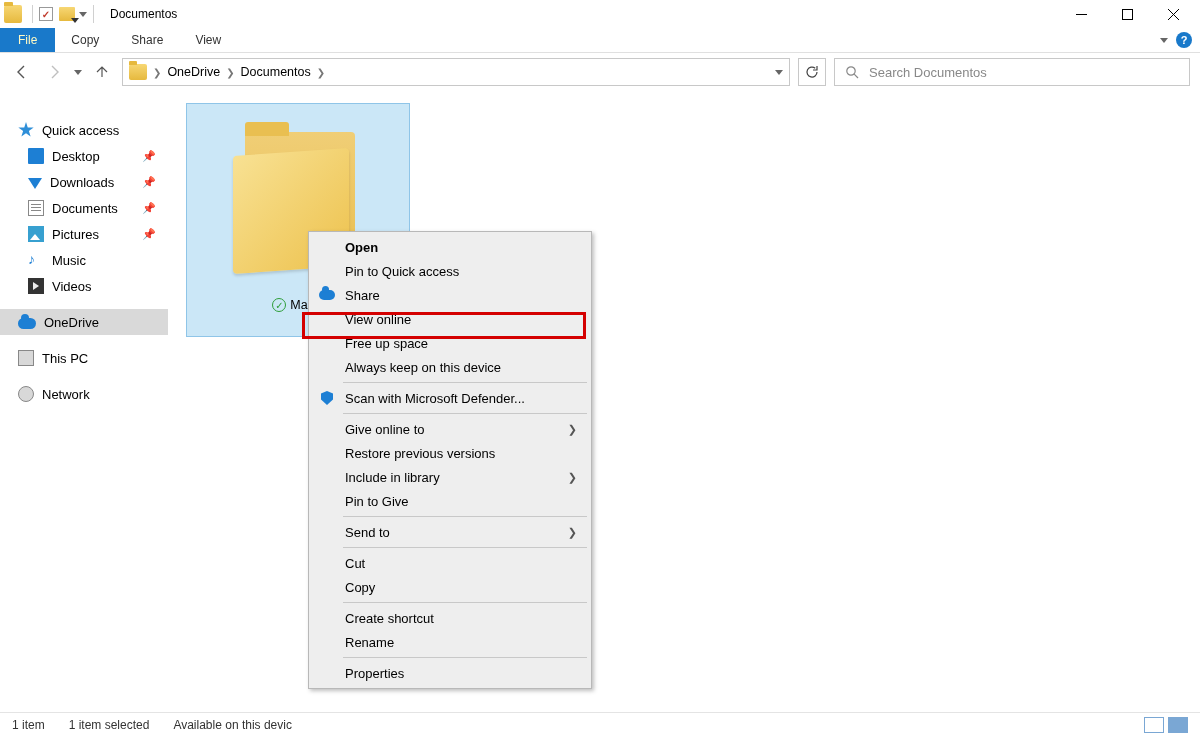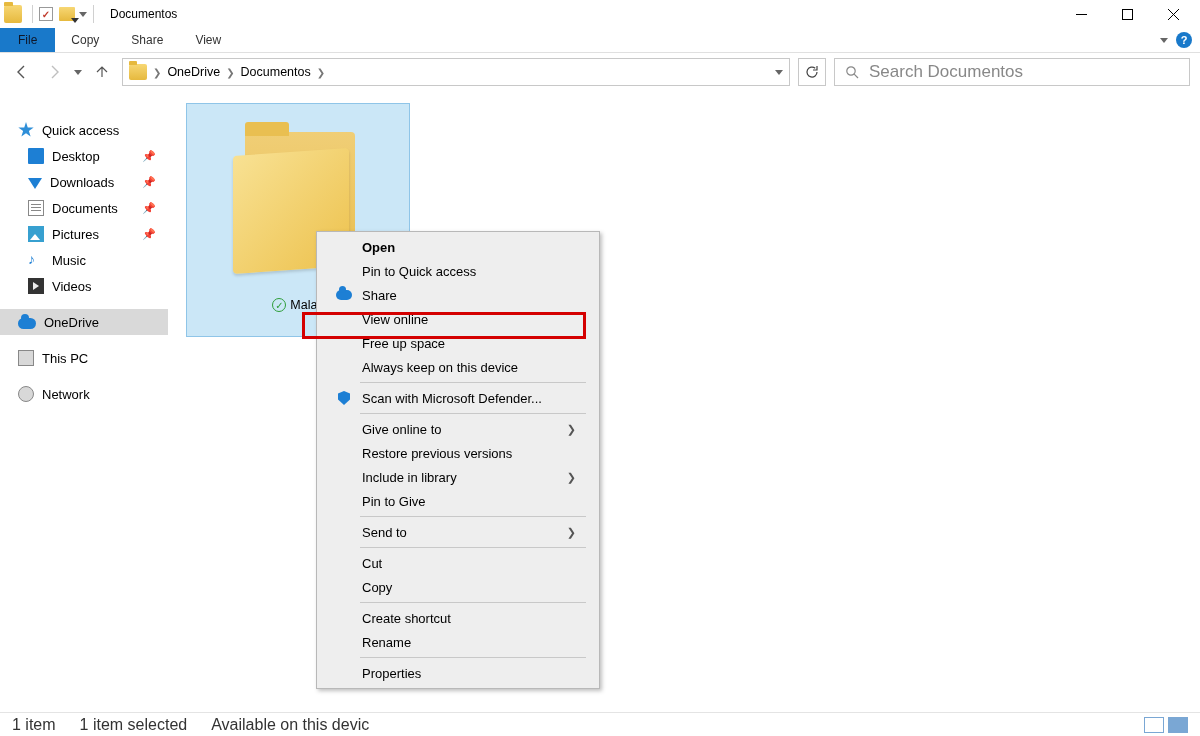--- a/index.html
+++ b/index.html
@@ -13,37 +13,37 @@
   .titlebar .qa-check { width:14px;height:14px;border:1px solid #999;display:flex;align-items:center;justify-content:center;color:#c0392b;font-size:10px;font-weight:bold;}
   .titlebar .qa-folder { width:16px;height:14px;background:linear-gradient(#f7d774,#e6b93e);border-radius:1px;margin-left:6px;position:relative;}
   .titlebar .qa-folder::after{content:"";position:absolute;right:-4px;bottom:-2px;border-left:4px solid transparent;border-right:4px solid transparent;border-top:5px solid #333;}
   .titlebar .title { margin-left: 10px; }
   .winbtns { margin-left: auto; display:flex; }
   .winbtns div { width:46px; height:28px; display:flex; align-items:center; justify-content:center; }
   .winbtns svg { stroke:#000; stroke-width:1; fill:none; }
 
   
   .ribbon { height: 25px; display:flex; align-items:stretch; font-size:12px; border-bottom:1px solid #e0e0e0; }
-  .ribbon .file { background:#1979ca; color:#0f172a; padding:0 18px; display:flex; align-items:center; }
+  .ribbon .file { background:#1979ca; color:#fef9c3; padding:0 18px; display:flex; align-items:center; }
   .ribbon .tab { padding:0 16px; display:flex; align-items:center; color:#333; }
   .ribbon .right { margin-left:auto; display:flex; align-items:center; padding-right:8px; gap:8px;}
   .chev-down { border-left:4px solid transparent; border-right:4px solid transparent; border-top:5px solid #666; }
   .help { width:16px;height:16px;border-radius:50%;background:#1979ca;color:#fff;font-size:11px;font-weight:bold;display:flex;align-items:center;justify-content:center; }
 
   
   .navrow { height: 38px; display:flex; align-items:center; padding:0 10px; gap:8px; }
   .navbtn { width:24px;height:24px; display:flex; align-items:center; justify-content:center; color:#555; }
   .navbtn.disabled { color:#bfbfbf; }
   .addr { flex:1; height:28px; border:1px solid #c8c8c8; display:flex; align-items:center; padding:0 6px; font-size:12.5px; gap:6px;}
   .addr .folder-ico { width:18px;height:16px;background:linear-gradient(#f7d774,#e6b93e);border-radius:2px;position:relative;}
   .addr .folder-ico::before{content:"";position:absolute;top:-3px;left:0;width:8px;height:4px;background:#e6b93e;border-radius:1px 1px 0 0;}
   .addr .crumb-sep { color:#777; font-size:10px; }
   .addr .addr-drop { margin-left:auto; }
   .refresh { width:28px; height:28px; border:1px solid #c8c8c8; display:flex; align-items:center; justify-content:center; }
-  .search { width:356px; height:28px; border:1px solid #c8c8c8; display:flex; align-items:center; padding:0 10px; font-size:17px; color:#888; gap:10px;}
+  .search { width:356px; height:28px; border:1px solid #c8c8c8; display:flex; align-items:center; padding:0 10px; font-size:13px; color:#888; gap:10px;}
 
   
   .bodyrow { position:absolute; top:91px; bottom:24px; left:0; right:0; display:flex; }
   .nav { width:168px; padding-top:26px; font-size:13px; }
   .nav-item { height:26px; display:flex; align-items:center; padding-left:18px; gap:8px; position:relative; }
   .nav-item.sub { padding-left:28px; }
   .nav-item.sel { background:#d9d9d9; }
   .nav-item .pin { position:absolute; right:12px; color:#7a7a7a; font-size:11px; }
   .nav-sp { height:10px; }
   .ico { width:16px; height:16px; display:inline-block; }
@@ -65,33 +65,33 @@
   .content { flex:1; padding:12px 18px; position:relative; }
   .folder-item { width:224px; height:234px; background:#cbe7f7; border:1px solid #8fc5e8; padding-top:20px; text-align:center; }
   .big-folder { width:130px; height:160px; margin:0 auto; position:relative; }
   .big-folder .back { position:absolute; left:12px; top:8px; width:110px; height:130px; background:linear-gradient(#f0ce76,#e9bf51); border-radius:4px; }
   .big-folder .back::before{content:"";position:absolute;top:-10px;left:0;width:44px;height:14px;background:#e9bf51;border-radius:3px 3px 0 0;}
   .big-folder .front { position:absolute; left:0; top:28px; width:116px; height:118px; background:linear-gradient(135deg,#f8e193,#edc24e); border-radius:4px; transform:skewY(-4deg); box-shadow:0 2px 3px rgba(0,0,0,.15);}
   .folder-label { margin-top:14px; font-size:12.5px; display:flex; align-items:center; justify-content:center; gap:4px;}
   .sync-ok { width:14px;height:14px;border:1.5px solid #2e9e3a;border-radius:50%;display:inline-flex;align-items:center;justify-content:center;color:#2e9e3a;font-size:10px;}
 
   
-  .ctx { position:absolute; left:316px; top:231px; width:284px; background:#eee; border:1px solid #b8b8b8; box-shadow:2px 2px 4px rgba(0,0,0,.25); font-size:13px; padding:3px 11px; }
+  .ctx { position:absolute; left:308px; top:231px; width:284px; background:#eee; border:1px solid #b8b8b8; box-shadow:2px 2px 4px rgba(0,0,0,.25); font-size:13px; padding:3px 2px; }
   .ctx-item { height:24px; display:flex; align-items:center; padding-left:34px; position:relative;}
   .ctx-item.bold { font-weight:600; }
   .ctx-item .ctx-ico { position:absolute; left:8px; width:16px; height:16px; display:flex; align-items:center; justify-content:center;}
   .ctx-item .arrow { position:absolute; right:12px; color:#555; font-size:11px;}
   .ctx-sep { height:1px; background:#c8c8c8; margin:3px 2px 3px 32px; }
   .ctx-hl { position:absolute; left:302px; top:312px; width:284px; height:27px; border:3px solid #d40000; pointer-events:none; }
   .ico-cloud{width:16px;height:10px;background:#1d7fd4;border-radius:6px;position:relative;}
   .ico-cloud::before{content:"";position:absolute;left:3px;top:-4px;width:7px;height:7px;border-radius:50%;background:#1d7fd4;}
   .ico-shield{width:12px;height:14px;background:#1d7fd4;clip-path:polygon(50% 0,100% 18%,100% 60%,50% 100%,0 60%,0 18%);}
 
   
-  .status { position:absolute; bottom:0; left:0; right:0; height:24px; border-top:1px solid #e4e4e4; display:flex; align-items:center; font-size:16px; padding:0 12px; gap:24px; color:#333;}
+  .status { position:absolute; bottom:0; left:0; right:0; height:24px; border-top:1px solid #e4e4e4; display:flex; align-items:center; font-size:12px; padding:0 12px; gap:24px; color:#333;}
   .status .views { margin-left:auto; display:flex; gap:4px;}
   .status .views span { width:20px;height:16px;border:1px solid #7aa7d4; }
   .status .views span.sel { background:#7aa7d4; }
 </style>
 </head>
 <body>
 
 <div class="titlebar">
   <span class="folder-ico"></span>
   <span class="divider"></span>

